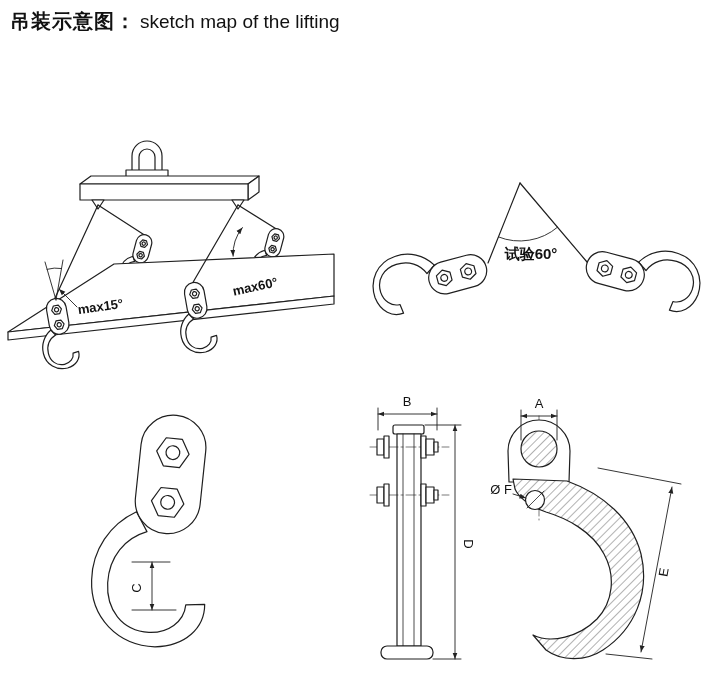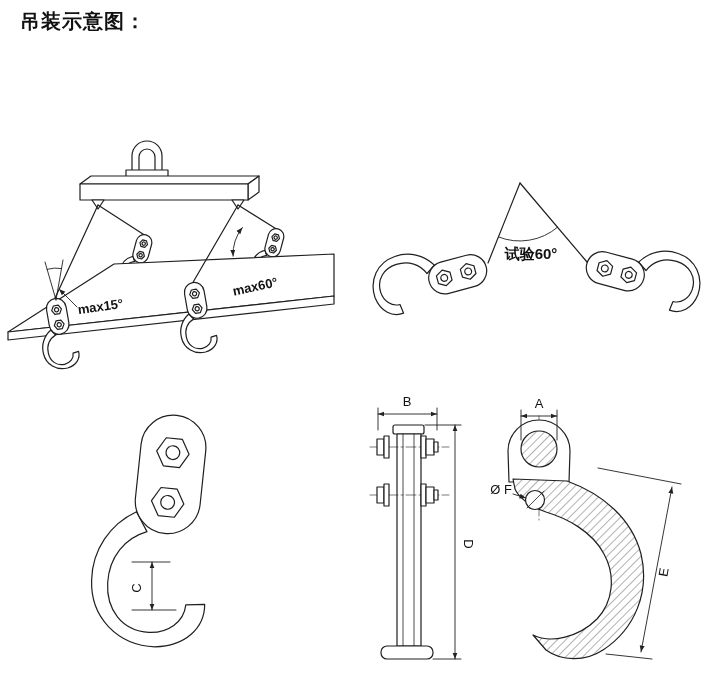--- a/index.html
+++ b/index.html
@@ -1,32 +1,33 @@
 <!DOCTYPE html>
 <html><head>
 <meta charset="utf-8">
 <style>
   html,body{margin:0;padding:0;background:#fff;}
   .stage{position:relative;width:711px;height:674px;background:#fff;overflow:hidden;
          font-family:"Liberation Sans",sans-serif;}
-  .title{position:absolute;left:20px;top:8px;display:flex;align-items:baseline;gap:4px;margin:0;}
+  .title{position:absolute;left:10px;top:8px;display:flex;align-items:baseline;gap:4px;margin:0;}
   .title .zh{font-size:20px;font-weight:bold;color:#111;letter-spacing:1px;}
   .title .en{font-size:19px;font-weight:normal;color:#111;}
   svg{position:absolute;left:0;top:0;}
   .lbl-bold{font:bold 13px "Liberation Sans",sans-serif;}
   .lbl-big{font:bold 15px "Liberation Sans",sans-serif;}
   .dim{font:13px "Liberation Sans",sans-serif;}
 </style>
 </head>
 <body>
 
 <div class="stage">
 
   <h1 class="title">
     <span class="zh">吊装示意图：</span>
+    <span class="en">sketch map of the lifting</span>
   </h1>
 
   <svg width="711" height="674" viewBox="0 0 711 674">
 
     <defs>
       <marker id="arr" viewBox="0 0 10 10" refX="9" refY="5" markerWidth="8" markerHeight="8" orient="auto-start-reverse">
         <path d="M0,1.5 L9,5 L0,8.5 Z" fill="#222"></path>
       </marker>
       <pattern id="hatch" width="6" height="6" patternUnits="userSpaceOnUse" patternTransform="rotate(45)">
         <rect width="6" height="6" fill="#fff"></rect>

